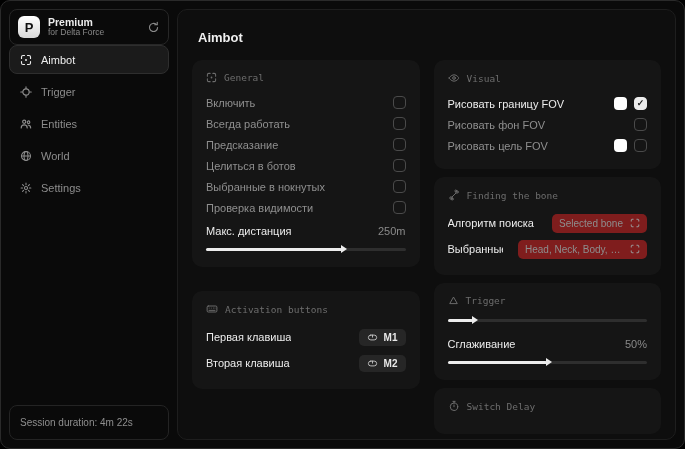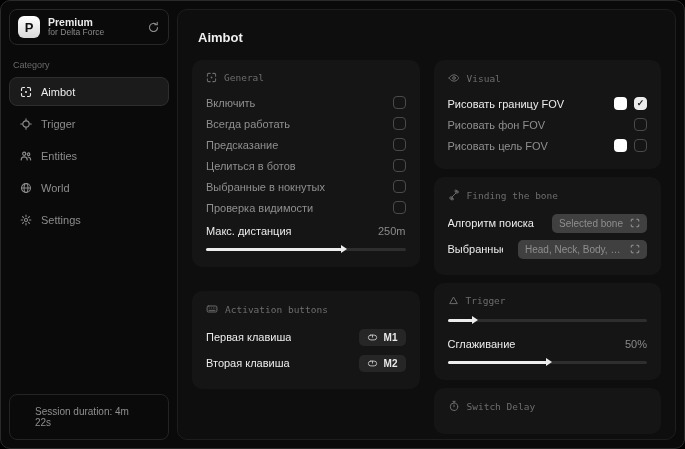--- a/index.html
+++ b/index.html
@@ -16,21 +16,21 @@
   .brand-text { flex:1; line-height:1.15; }
   .brand-title { color:#ececec; font-size:10.5px; font-weight:bold; }
   .brand-sub { color:#8a8a8a; font-size:8.5px; }
   .brand-action { color:#8a8a8a; display:flex; }
   .category { color:#6a6a6a; font-size:9px; margin:15px 4px 7px 4px; }
   .nav-item { display:flex; align-items:center; gap:9px; height:29px; padding:0 10px; margin-bottom:3px;
               color:#8d8d8d; font-size:11px; border:1px solid transparent; border-radius:8px; cursor:pointer; }
   .nav-item.on { background:#1b1b1b; border-color:#2e2e2e; color:#ededed; }
   .nav-item svg { flex:0 0 auto; }
   .session-card { position:absolute; left:0; right:0; bottom:0; border:1px solid #242424; border-radius:8px;
-                  padding:11px 25px; color:#8f8f8f; font-size:10px;margin-top:32px; }
+                  padding:11px 10px; color:#8f8f8f; font-size:10px;margin-top:32px; }
 
   
   .main { position:absolute; left:176px; top:8px; right:8px; bottom:8px; background:#0e0e0e;
           border:1px solid #1e1e1e; border-radius:10px; padding:12px 14px; overflow:hidden; }
   .page-title { color:#f0f0f0; font-size:13px; font-weight:bold; margin:8px 0 15px 6px; }
   .cols { display:flex; gap:14px; }
   .col { flex:1; min-width:0; }
   .panel { background:#151515; border-radius:10px; padding:10px 14px 13px 14px; }
   .col-left .panel { margin-bottom:24px; }
   .col-right .panel { margin-bottom:8px; }
@@ -52,21 +52,21 @@
   .slider { height:10px; display:flex; align-items:center; margin-top:3px; cursor:pointer; }
   .track { position:relative; width:100%; height:3px; background:#2e2e2e; border-radius:2px; }
   .fill { position:absolute; left:0; top:0; height:3px; background:#ededed; border-radius:2px; }
   .fill::after { content:""; position:absolute; right:-5px; top:-2.5px; width:0; height:0;
                  border-left:6px solid #ededed; border-top:4px solid transparent; border-bottom:4px solid transparent; }
 
   .keybtn { display:inline-flex; align-items:center; gap:6px; background:#262626; border-radius:5px;
             padding:3px 8px; color:#e8e8e8; font-size:10px; font-weight:bold; cursor:pointer; }
   .keybtn svg { color:#bdbdbd; }
 
-  .select { display:inline-flex; align-items:center; gap:7px; background:#404040; border-radius:5px;
+  .select { display:inline-flex; align-items:center; gap:7px; background:#7f1d1d; border-radius:5px;
             padding:4px 7px; max-width:132px; cursor:pointer; flex:0 0 auto; }
   .select .sel-text { color:#8e8e8e; font-size:10px; white-space:nowrap; overflow:hidden; text-overflow:ellipsis; max-width:98px; }
   .select svg { color:#9a9a9a; flex:0 0 auto; }
 </style>
 </head>
 <body>
 
 <div class="window">
 
   <div class="sidebar">
@@ -77,21 +77,20 @@
         <div class="brand-sub">for Delta Force</div>
       </div>
       <span class="brand-action">
         <svg width="13" height="13" viewBox="0 0 16 16" fill="none" stroke="currentColor" stroke-width="1.4" stroke-linecap="round">
           <path d="M13 8a5 5 0 1 1-1.6-3.7"></path>
             <path d="M12.6 1.6v3h-3"></path>
         </svg>
       </span>
     </div>
 
-    <div class="category">Category</div>
 
     <div class="nav-item on">
       <span style="display:flex">
         <svg width="12" height="12" viewBox="0 0 16 16" fill="none" stroke="currentColor" stroke-width="1.5" stroke-linecap="round">
           <path d="M2 6V4a2 2 0 0 1 2-2h2"></path>
             <path d="M10 2h2a2 2 0 0 1 2 2v2"></path>
           <path d="M14 10v2a2 2 0 0 1-2 2h-2"></path>
             <path d="M6 14H4a2 2 0 0 1-2-2v-2"></path>
           <circle cx="8" cy="8" r="1.3" fill="currentColor" stroke="none"></circle>
         </svg>

